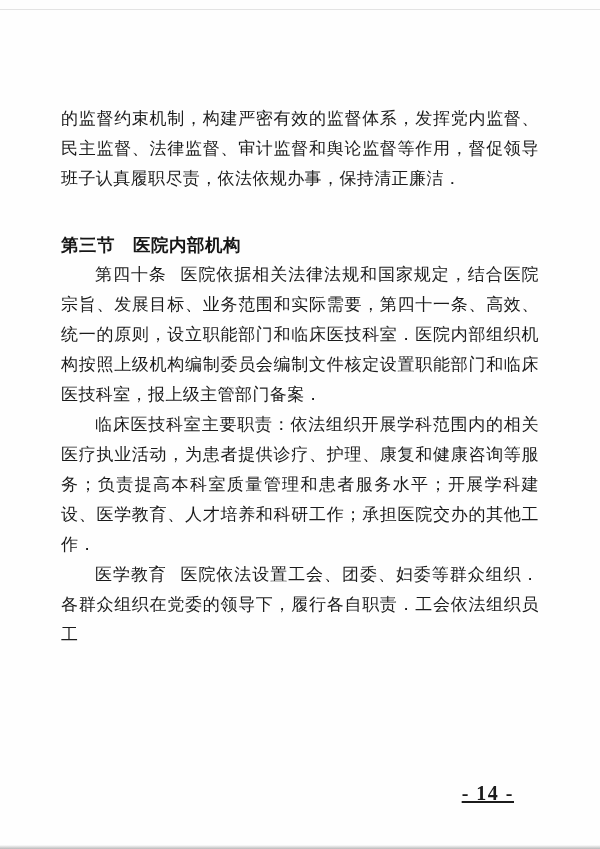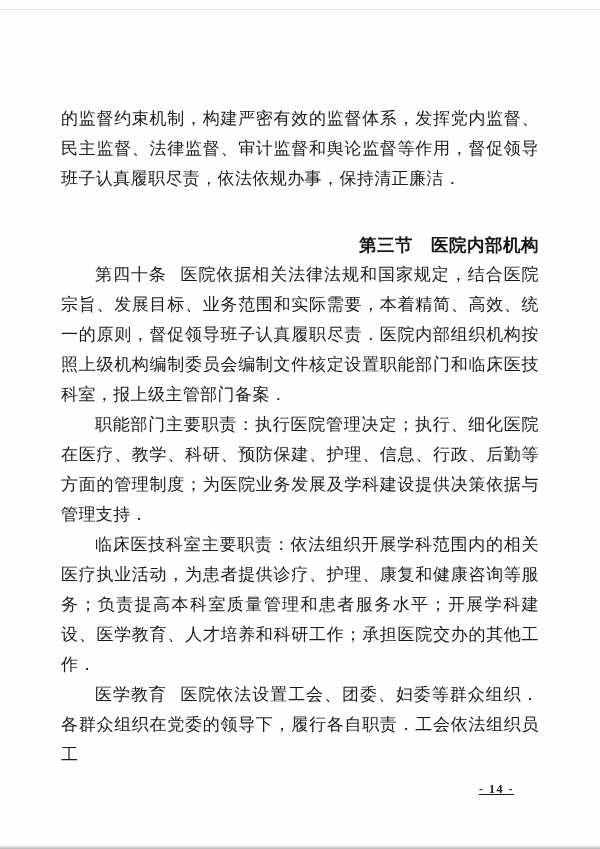--- a/index.html
+++ b/index.html
@@ -55,49 +55,48 @@
   }
   .article-label {
     font-weight: 400;
     margin-right: 0.8em;
   }
   .heading {
     margin: 36px 0 0 0;
     font-size: 17.5px;
     line-height: 30px;
     font-weight: 700;
-    text-align: right;
+    text-align: left;
     letter-spacing: 0.5px;
     color: #161616;
   }
   .page-number {
     position: absolute;
     top: 782px;
     right: 86px;
-    font-size: 12px;
+    font-size: 20px;
     letter-spacing: 1.5px;
     color: #1b1b1b;
     font-weight: 600;
     text-decoration: underline;
   }
 </style>
 </head>
 <body>
 
 <div class="page">
   <div class="edge-top"></div>
 
   <main class="text-block">
     <p class="para">的监督约束机制，构建严密有效的监督体系，发挥党内监督、民主监督、法律监督、审计监督和舆论监督等作用，督促领导班子认真履职尽责，依法依规办事，保持清正廉洁．</p>
 
     <h2 class="heading">第三节　医院内部机构</h2>
 
-    <p class="para indent"><span class="article-label">第四十条</span><span>医院依据相关法律法规和国家规定，结合医院宗旨、发展目标、业务范围和实际需要，本着精简、高效、统一的原则，督促领导班子认真履职尽责．医院内部组织机构按照上级机构编制委员会编制文件核定设置职能部门和临床医技科室，报上级主管部门备案．</span></p>
+    <p class="para indent"><span class="article-label">第四十条</span><span>医院依据相关法律法规和国家规定，结合医院宗旨、发展目标、业务范围和实际需要，第四十一条、高效、统一的原则，设立职能部门和临床医技科室．医院内部组织机构按照上级机构编制委员会编制文件核定设置职能部门和临床医技科室，报上级主管部门备案．</span></p>
 
-    <p class="para indent">职能部门主要职责：执行医院管理决定；执行、细化医院在医疗、教学、科研、预防保建、护理、信息、行政、后勤等方面的管理制度；为医院业务发展及学科建设提供决策依据与管理支持．</p>
 
     <p class="para indent">临床医技科室主要职责：依法组织开展学科范围内的相关医疗执业活动，为患者提供诊疗、护理、康复和健康咨询等服务；负责提高本科室质量管理和患者服务水平；开展学科建设、医学教育、人才培养和科研工作；承担医院交办的其他工作．</p>
 
     <p class="para indent"><span class="article-label">医学教育</span><span>医院依法设置工会、团委、妇委等群众组织．各群众组织在党委的领导下，履行各自职责．工会依法组织员工</span></p>
   </main>
 
   <div class="page-number">- 14 -</div>
 
   <div class="edge-bottom"></div>
 </div>

